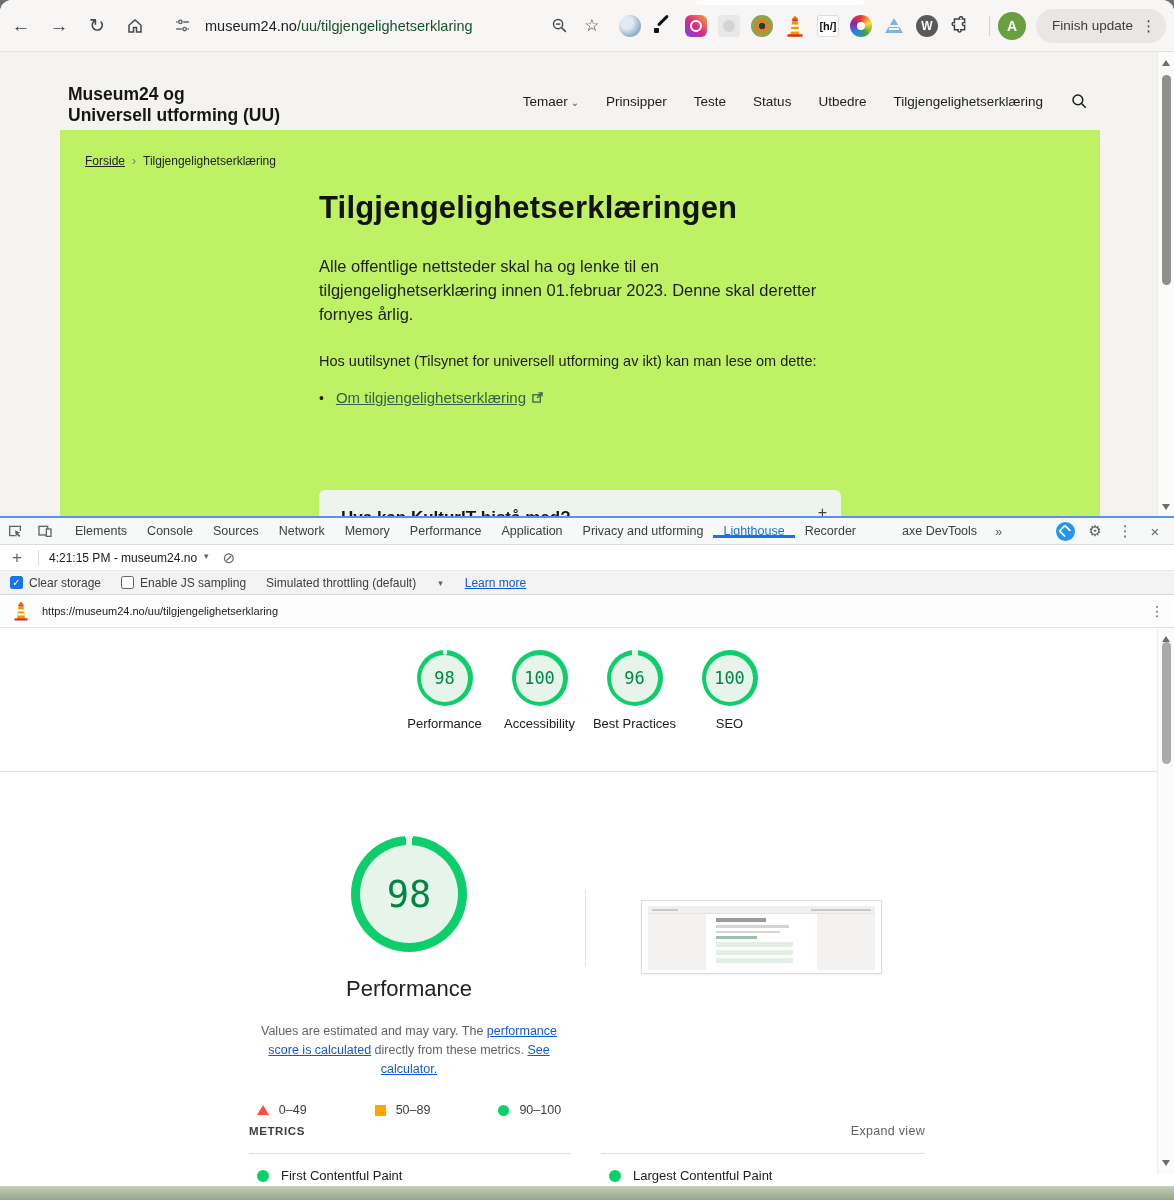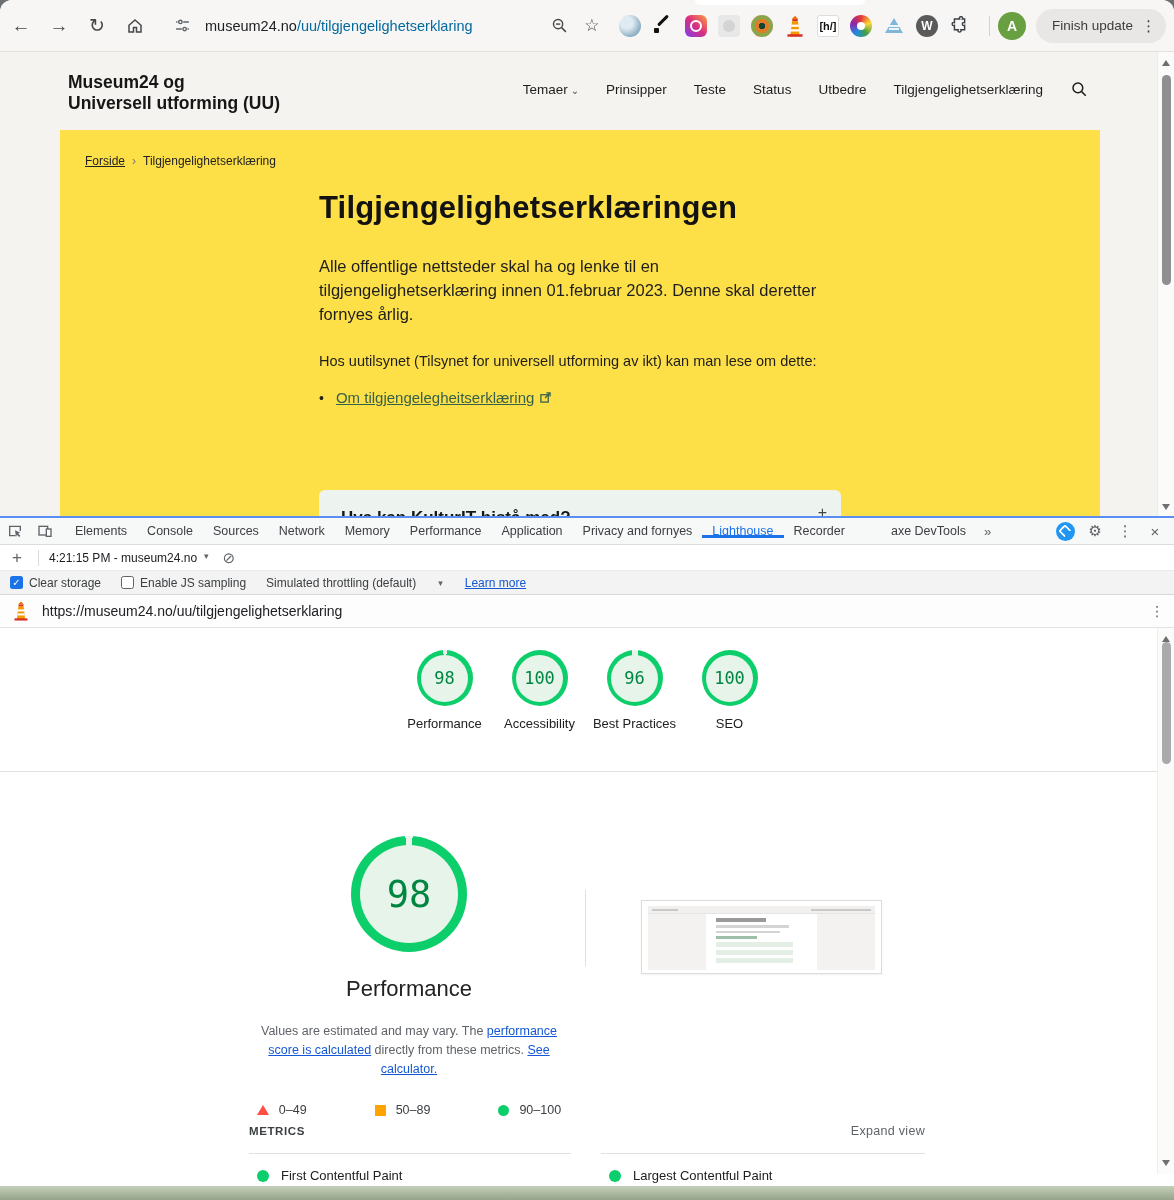--- a/index.html
+++ b/index.html
@@ -7,21 +7,21 @@
   body { background:#6d6f71; font-family:"Liberation Sans", sans-serif; }
   #window { position:absolute; inset:0; background:#fff; border-radius:12px 12px 0 0; overflow:hidden; }
 
   
   .toolbar { position:absolute; left:0; top:0; width:1174px; height:52px; background:#f7f6f5; border-bottom:1px solid #e3e1df; display:flex; align-items:center; }
   .tab-notch { position:absolute; left:695px; top:0; width:170px; height:5px; background:#fff; border-radius:0 0 7px 7px; }
   .nav-btn { width:34px; height:34px; display:flex; align-items:center; justify-content:center; font-size:19px; color:#45474a; border-radius:50%; margin-left:4px; }
   .site-chip { display:flex; align-items:center; margin-left:22px; color:#5f6368; }
   .url-text { font-size:14.5px; margin-left:14px; white-space:nowrap; }
   .url-text .host { color:#202124; }
-  .url-text .path { color:#0369a1; }
+  .url-text .path { color:#14532d; }
   .bar-right { display:flex; align-items:center; margin-left:auto; margin-right:8px; gap:2px; }
   .glyph-btn { width:30px; height:30px; display:flex; align-items:center; justify-content:center; color:#45474a; font-size:17px; }
   .ext-strip { display:flex; align-items:center; gap:11px; margin:0 10px; }
   .ext { width:22px; height:22px; border-radius:50%; position:relative; flex:none; }
   .ext.swirl { background:radial-gradient(circle at 35% 35%, #dfeaf2 30%, #8fb0c6 70%); }
   .ext.dropper { background:transparent; }
   .ext.dropper::before { content:""; position:absolute; left:4px; top:4px; width:14px; height:3px; background:#111; border-radius:2px; transform:rotate(-45deg); }
   .ext.dropper::after { content:""; position:absolute; left:2px; top:13px; width:5px; height:5px; background:#111; border-radius:1px; }
   .ext.insta { border-radius:6px; background:linear-gradient(45deg,#7a3ff2,#d92e7f,#ff9f3f); }
   .ext.insta::after { content:""; position:absolute; inset:5px; border:2px solid #fff; border-radius:50%; }
@@ -37,26 +37,26 @@
   .ext.tri::after { content:""; position:absolute; left:6px; top:10px; width:10px; height:2px; background:#eef6fb; box-shadow:0 3px 0 #eef6fb; }
   .ext.wave { background:#5a5a5a; color:#fff; font-weight:bold; font-size:12px; display:flex; align-items:center; justify-content:center; }
   .ext.puzzle { background:transparent; color:#3c4043; font-size:18px; display:flex; align-items:center; justify-content:center; }
   .bar-divider { width:1px; height:20px; background:#d4d2d0; margin:0 6px; }
   .avatar { width:28px; height:28px; border-radius:50%; background:#679f41; color:#fff; font-size:14px; font-weight:bold; display:flex; align-items:center; justify-content:center; }
   .update-pill { height:34px; background:#e9e7e5; border-radius:17px; display:flex; align-items:center; padding:0 10px 0 16px; margin-left:8px; font-size:13.5px; color:#3c3c3c; gap:8px; white-space:nowrap; }
   .update-pill .dots { font-size:15px; color:#3c3c3c; letter-spacing:0; }
 
   
   .page { position:absolute; left:0; top:52px; width:1174px; height:466px; background:#f4f3f0; overflow:hidden; }
-  .site-header { position:absolute; left:0; top:4px; width:100%; height:78px; }
+  .site-header { position:absolute; left:0; top:16px; width:100%; height:78px; }
   .site-title { position:absolute; left:68px; top:16px; font-size:17.5px; font-weight:bold; color:#161616; line-height:21px; }
   .site-nav { position:absolute; right:86px; top:24px; display:flex; align-items:center; gap:27px; font-size:13.5px; color:#1d1d1d; }
   .site-nav .chev { font-size:10px; color:#555; margin-left:3px; }
   .nav-search { width:18px; height:18px; }
-  .content-card { position:absolute; left:60px; top:78px; width:1040px; height:388px; background:#fde047; overflow:hidden; }
+  .content-card { position:absolute; left:60px; top:78px; width:1040px; height:388px; background:#bef264; overflow:hidden; }
   .breadcrumb { position:absolute; left:25px; top:24px; font-size:12px; color:#222; display:flex; align-items:center; gap:7px; }
   .breadcrumb .home { text-decoration:underline; cursor:pointer; }
   .breadcrumb .sep { color:#777; }
   .article { position:absolute; left:259px; top:60px; width:522px; }
   .article h1 { font-size:31px; font-weight:600; color:#121212; letter-spacing:.2px; }
   .article .p1 { margin-top:28px; font-size:16.5px; line-height:24px; color:#1e1e1e; }
   .article .p2 { margin-top:27px; font-size:14.5px; color:#1e1e1e; }
   .link-list { margin-top:20px; list-style:none; }
   .link-list li { display:flex; align-items:center; gap:6px; margin-bottom:16px; font-size:15px; }
   .link-list li::before { content:"•"; color:#222; margin-right:6px; font-size:14px; }
@@ -94,21 +94,21 @@
   .dt-row3 { height:24px; background:#f3f3f3; border-bottom:1px solid #d8d8d8; display:flex; align-items:center; gap:10px; padding-left:10px; font-size:12px; color:#3c4043; }
   .cb { width:13px; height:13px; border-radius:2.5px; flex:none; }
   .cb.checked { background:#1a73e8; color:#fff; font-size:10px; display:flex; align-items:center; justify-content:center; }
   .cb.empty { background:#fff; border:1.5px solid #5f6368; }
   .cb-group { display:flex; align-items:center; gap:6px; margin-right:10px; }
   .throttle { display:flex; align-items:center; gap:22px; }
   .throttle .chev { font-size:9px; color:#5f6368; }
   .learn-more { color:#1558d6; text-decoration:underline; margin-left:12px; }
 
   .dt-row4 { height:33px; display:flex; align-items:center; border-bottom:1px solid #e3e3e3; padding:0 10px 0 12px; background:#fdfdfd; }
-  .dt-url { font-size:14px; color:#202124; margin-left:12px; }
+  .dt-url { font-size:11px; color:#202124; margin-left:12px; }
   .dt-row4 .dots3 { margin-left:auto; color:#5f6368; font-size:14px; }
 
   .scores-strip { height:144px; border-bottom:1px solid #dfe1e5; display:flex; justify-content:center; gap:7px; padding-top:22px; }
   .score-col { width:88px; display:flex; flex-direction:column; align-items:center; }
   .gauge { border-radius:50%; display:flex; align-items:center; justify-content:center; }
   .gauge.sm { width:56px; height:56px; }
   .gauge-inner { border-radius:50%; background:#e6f4ea; display:flex; align-items:center; justify-content:center; }
   .gauge.sm .gauge-inner { width:47px; height:47px; }
   .gauge-num { font-family:"DejaVu Sans Mono", monospace; color:#018642;text-align:right; }
   .gauge.sm .gauge-num { font-size:17px; }
@@ -256,21 +256,21 @@
         <span class="home">Forside</span>
         <span class="sep">›</span>
         <span>Tilgjengelighetserklæring</span>
       </div>
       <div class="article">
         <h1>Tilgjengelighetserklæringen</h1>
         <p class="p1">Alle offentlige nettsteder skal ha og lenke til en tilgjengelighetserklæring innen 01.februar 2023. Denne skal deretter fornyes årlig.</p>
         <p class="p2">Hos uutilsynet (Tilsynet for universell utforming av ikt) kan man lese om dette:</p>
         <ul class="link-list">
           <li>
-            <span class="green-link">Om tilgjengelegheitserklæring</span>
+            <span class="green-link">Om tilgjengelighetserklæring</span>
             <svg width="11" height="11" viewBox="0 0 12 12" fill="none" stroke="#35604a" stroke-width="1.4">
                 <rect x="1" y="3" width="8" height="8"></rect>
                 <path d="M7 1 h4 v4 M11 1 L5.5 6.5"></path>
               </svg>
           </li>
         </ul>
       </div>
       <div class="info-box">
         <div class="ib-title">Hva kan KulturIT bistå med?</div>
         <div class="ib-toggle">+</div>
@@ -300,21 +300,21 @@
           </svg>
       </div>
       <div class="dt-vdiv"></div>
       <div class="dt-tab">Elements</div>
       <div class="dt-tab">Console</div>
       <div class="dt-tab">Sources</div>
       <div class="dt-tab">Network</div>
       <div class="dt-tab">Memory</div>
       <div class="dt-tab">Performance</div>
       <div class="dt-tab">Application</div>
-      <div class="dt-tab">Privacy and fornyes</div>
+      <div class="dt-tab">Privacy and utforming</div>
       <div class="dt-tab active">Lighthouse</div>
       <div class="dt-tab">Recorder</div>
       <div class="dt-tab axe">axe DevTools</div>
       <div class="dt-more-tabs">»</div>
       <div class="dt-tabs-right">
         <div class="dt-ic">
             <div class="blue-ext"></div>
           </div>
         <div class="dt-ic">⚙</div>
         <div class="dt-ic">⋮</div>

